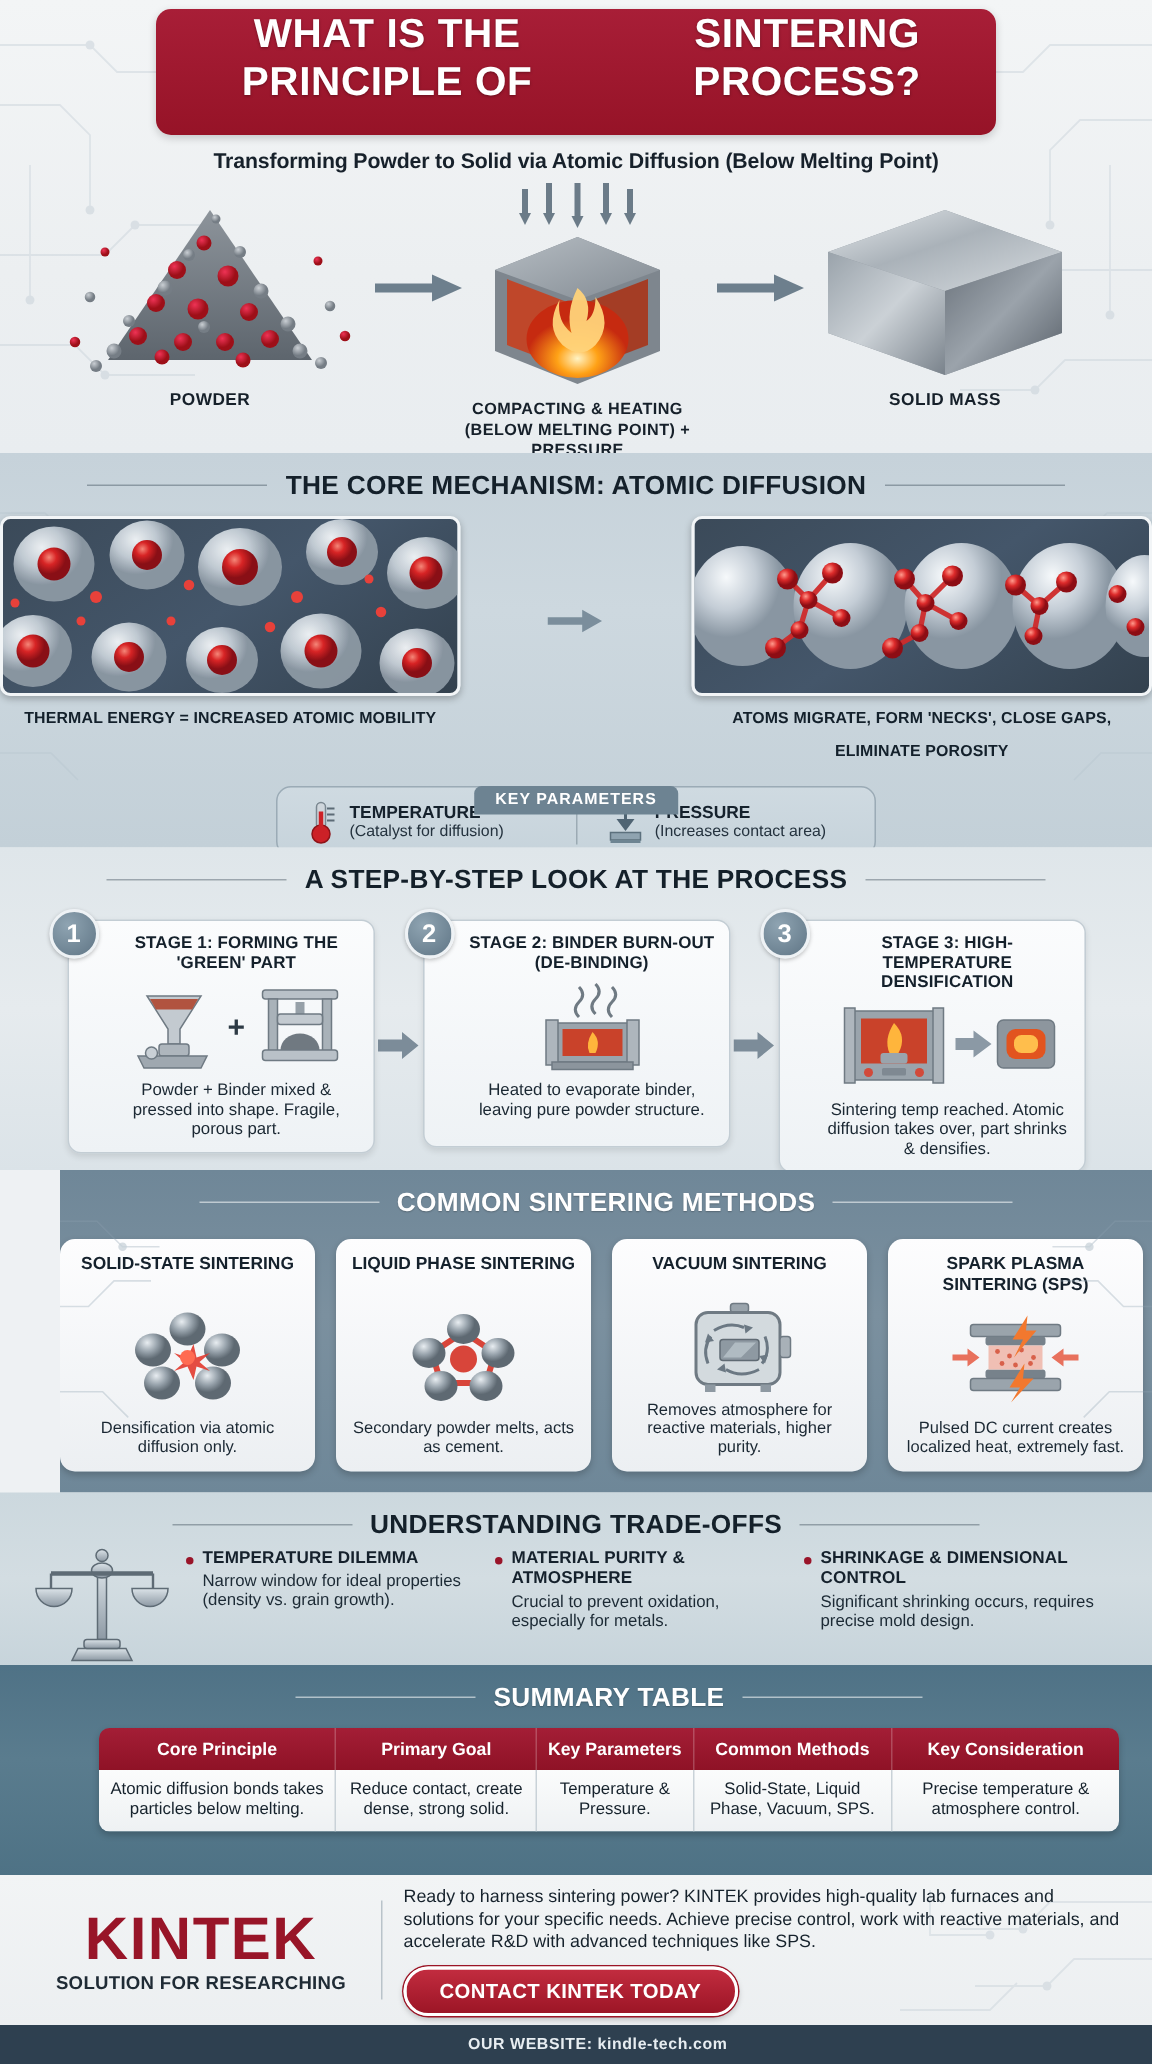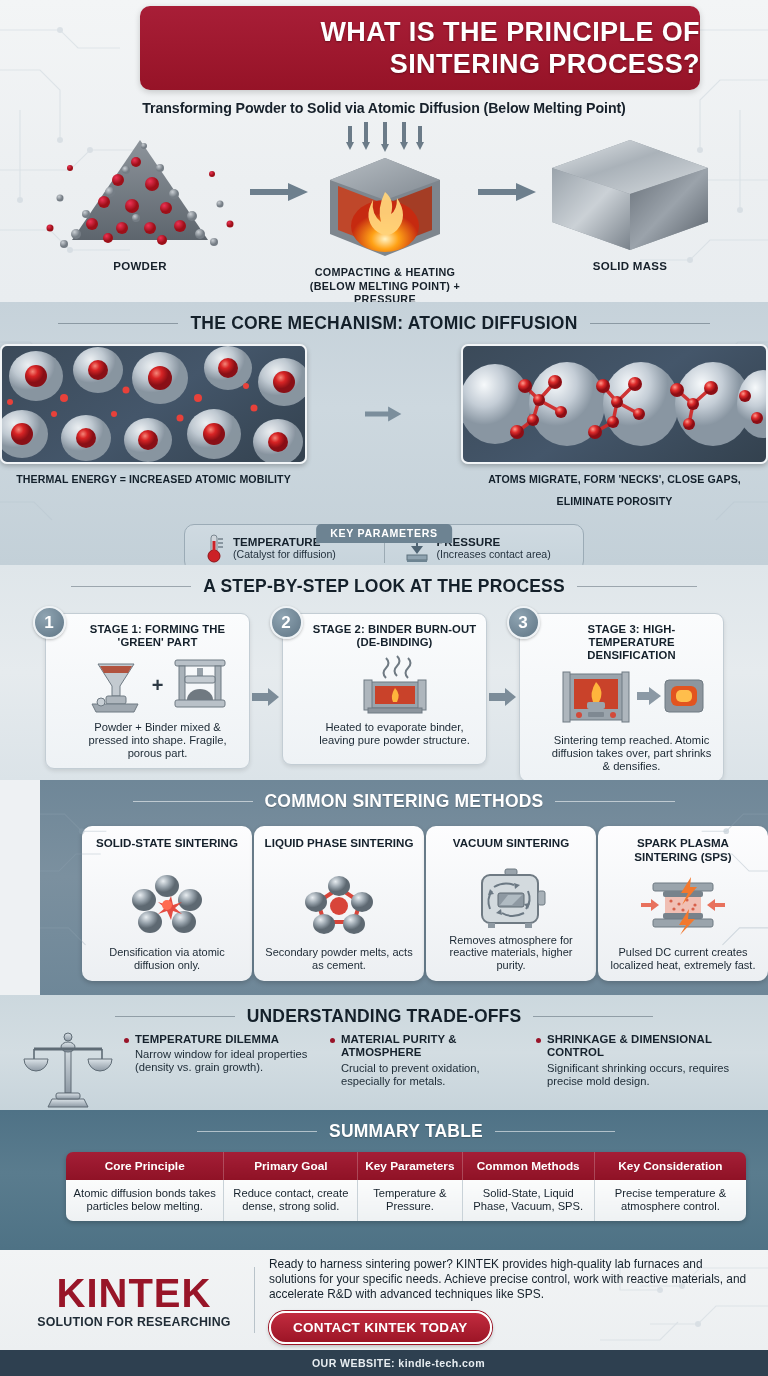--- a/index.html
+++ b/index.html
@@ -18,23 +18,22 @@
   .hero {
     position: relative;
     height: 302px;
     background: linear-gradient(180deg,#f3f5f6 0%,#eceff1 60%,#e9edf0 100%);
     overflow: hidden;
   }
   .title-banner {
     position: absolute; left: 104px; top: 6px; width: 560px; height: 84px;
     background: linear-gradient(180deg,#a81e37 0%,#961327 100%);
     border-radius: 10px;
-    display: flex; flex-direction: column; align-items: flex-end; justify-content: center;
+    display: flex; align-items: flex-start; justify-content: center;
     box-shadow: 0 2px 6px rgba(0,0,0,.18);
-    margin-left: 36px;
   }
   .title-line {
     color: #fff; font-weight: 700; font-size: 27px; letter-spacing: .4px;
     line-height: 32px; text-align: center; text-shadow: 0 1px 2px rgba(0,0,0,.35);
   }
   .subtitle {
     position: absolute; top: 100px; left: 0; width: 768px; text-align: center;
     font-size: 14.2px; font-weight: 700; color: #17212b; letter-spacing: -.1px;
   }
 
@@ -118,21 +117,21 @@
   }
   .step-title {
     font-size: 11.3px; font-weight: 700; color: #14202b; text-align: center;
     line-height: 13.2px; letter-spacing: .1px; min-height: 27px;
   }
   .step-art { height: 62px; display: flex; align-items: center; justify-content: center; gap: 6px; margin: 4px 0 5px; }
   .step-desc { font-size: 11.2px; color: #1b2833; text-align: center; line-height: 13px; }
   .step-arrow { align-self: center; margin: 0 2px; }
 
   
-  .methods { display: flex; justify-content: flex-end; gap: 2px; margin-top: 14px; }
+  .methods { display: flex; justify-content: flex-start; gap: 14px; margin-top: 14px; }
   .method-card {
     width: 170px; height: 155px; border-radius: 10px;
     background: linear-gradient(180deg,#fdfdfe 0%,#eceff2 100%);
     box-shadow: 0 2px 5px rgba(0,0,0,.2);
     padding: 10px 8px 9px; display: flex; flex-direction: column; align-items: center;
   }
   .method-title {
     font-size: 11.6px; font-weight: 700; color: #15212c; text-align: center; line-height: 13.5px;
     min-height: 28px;
   }

